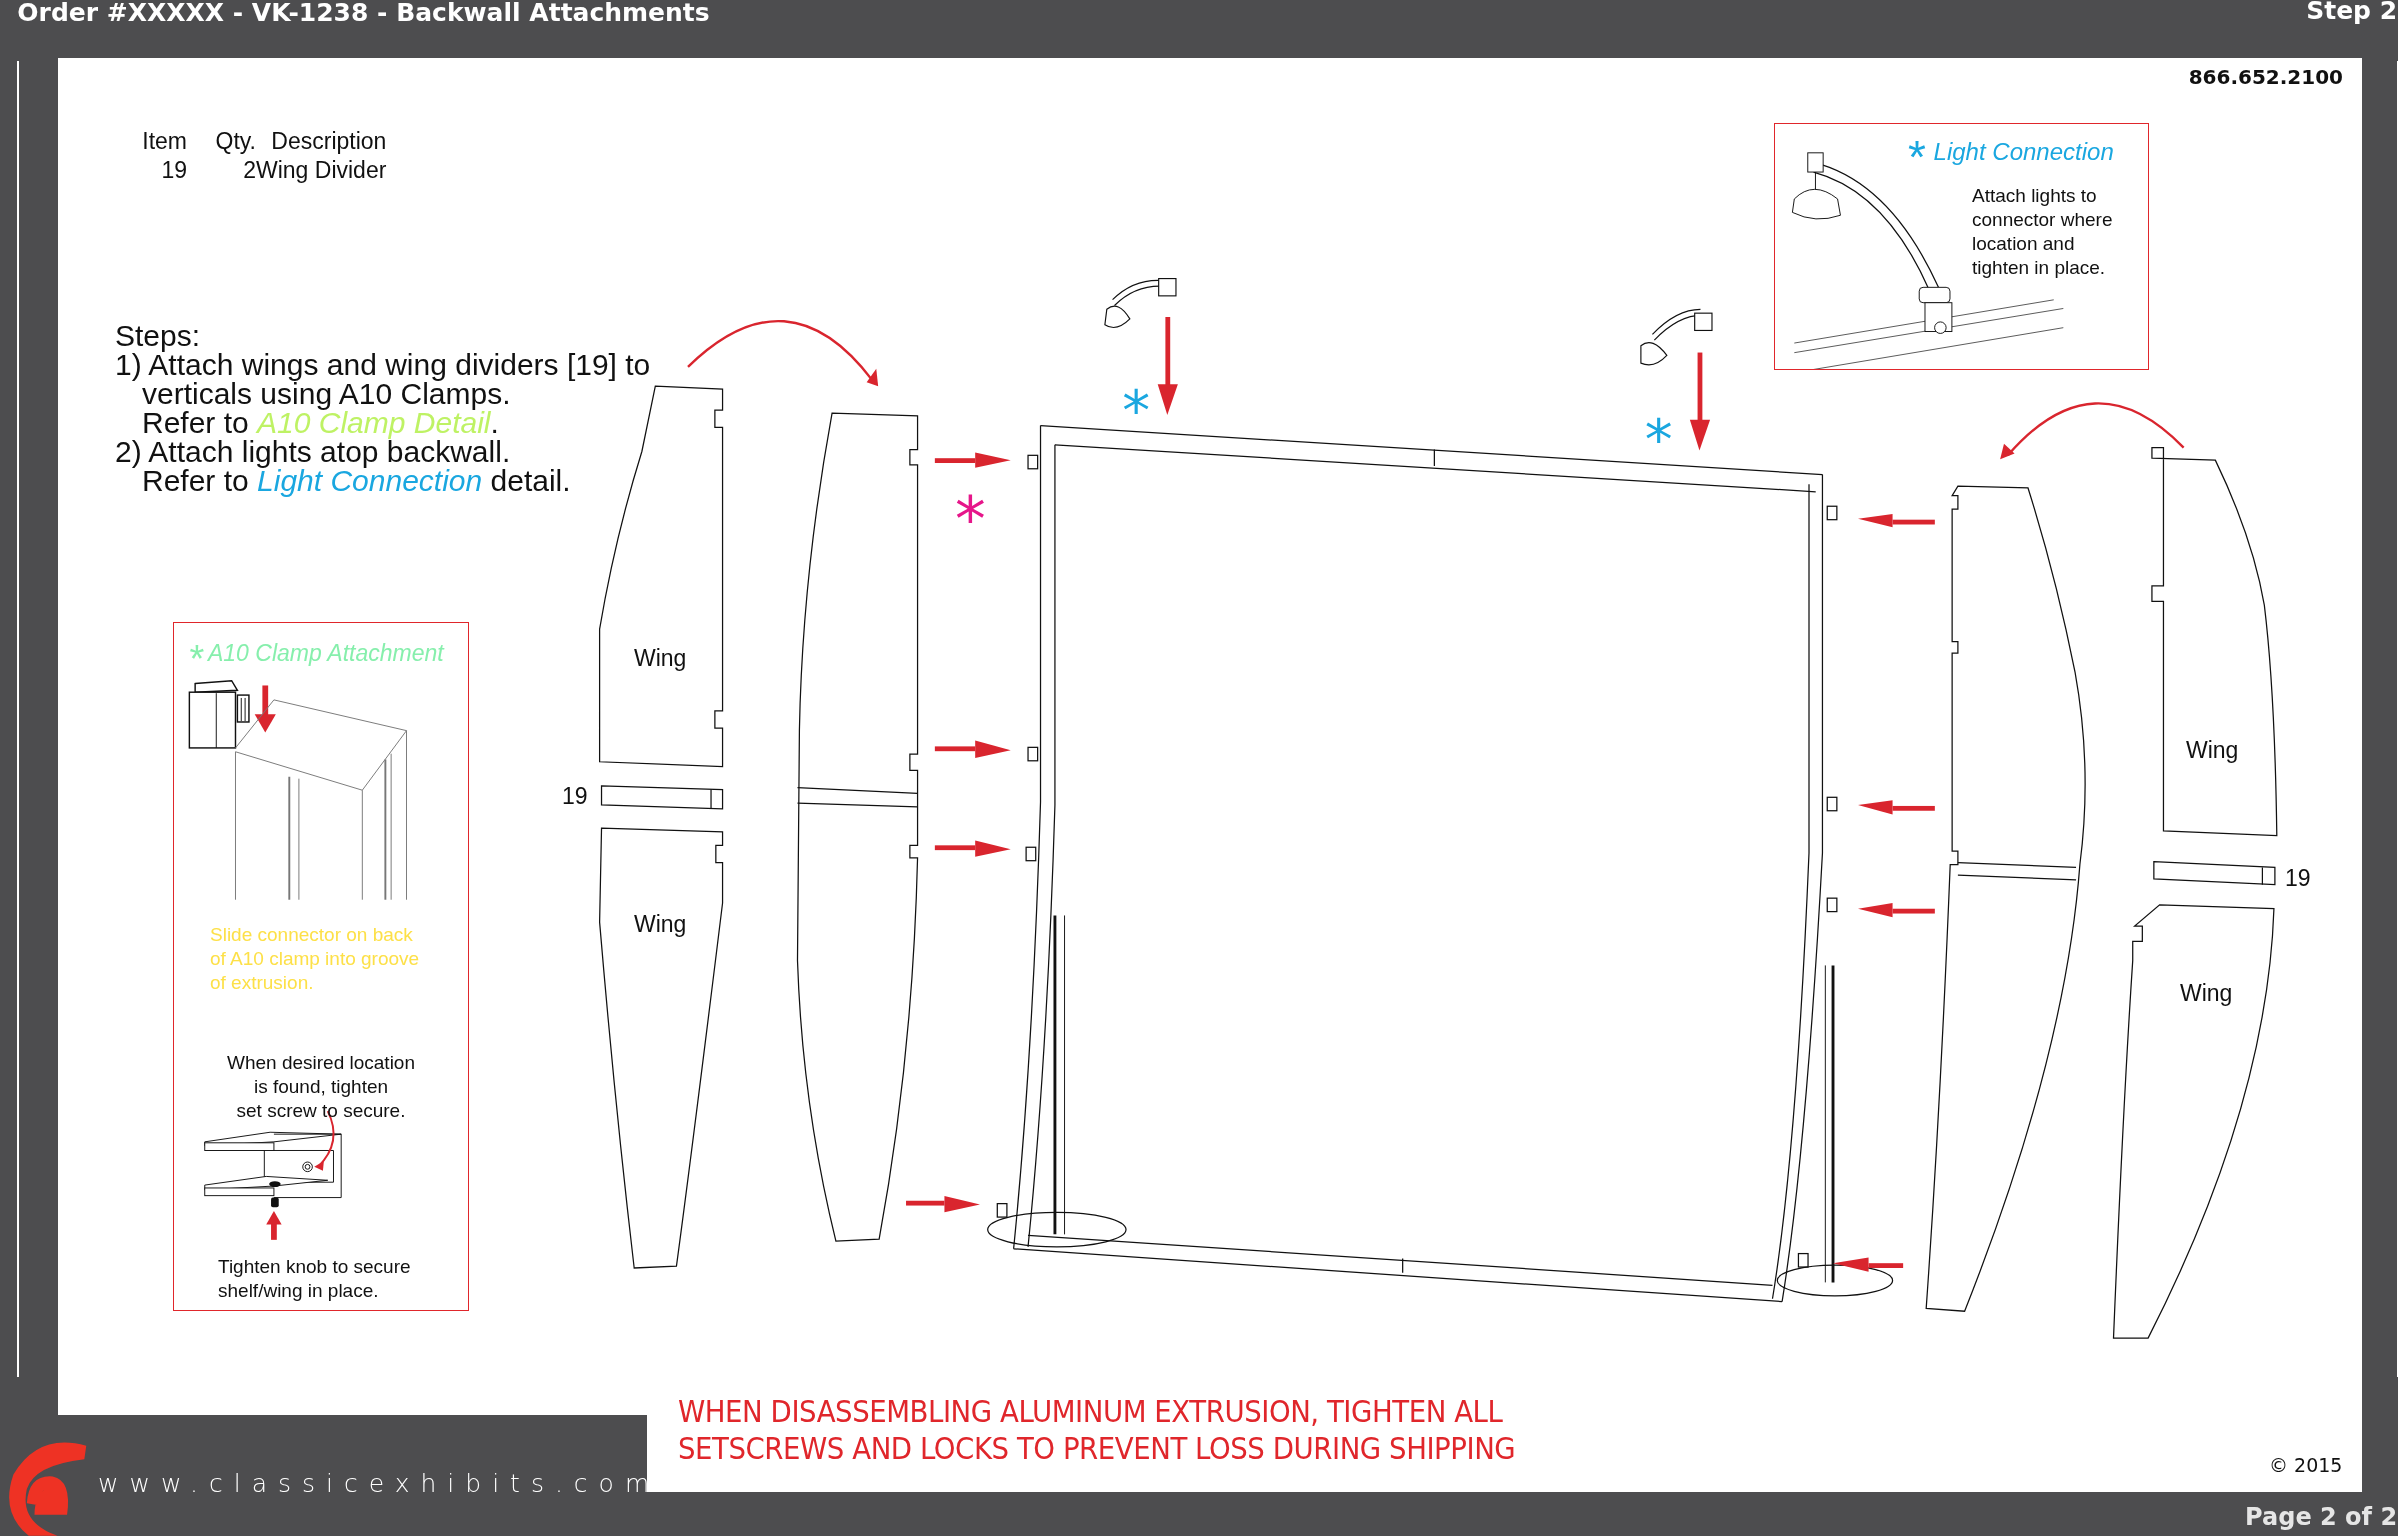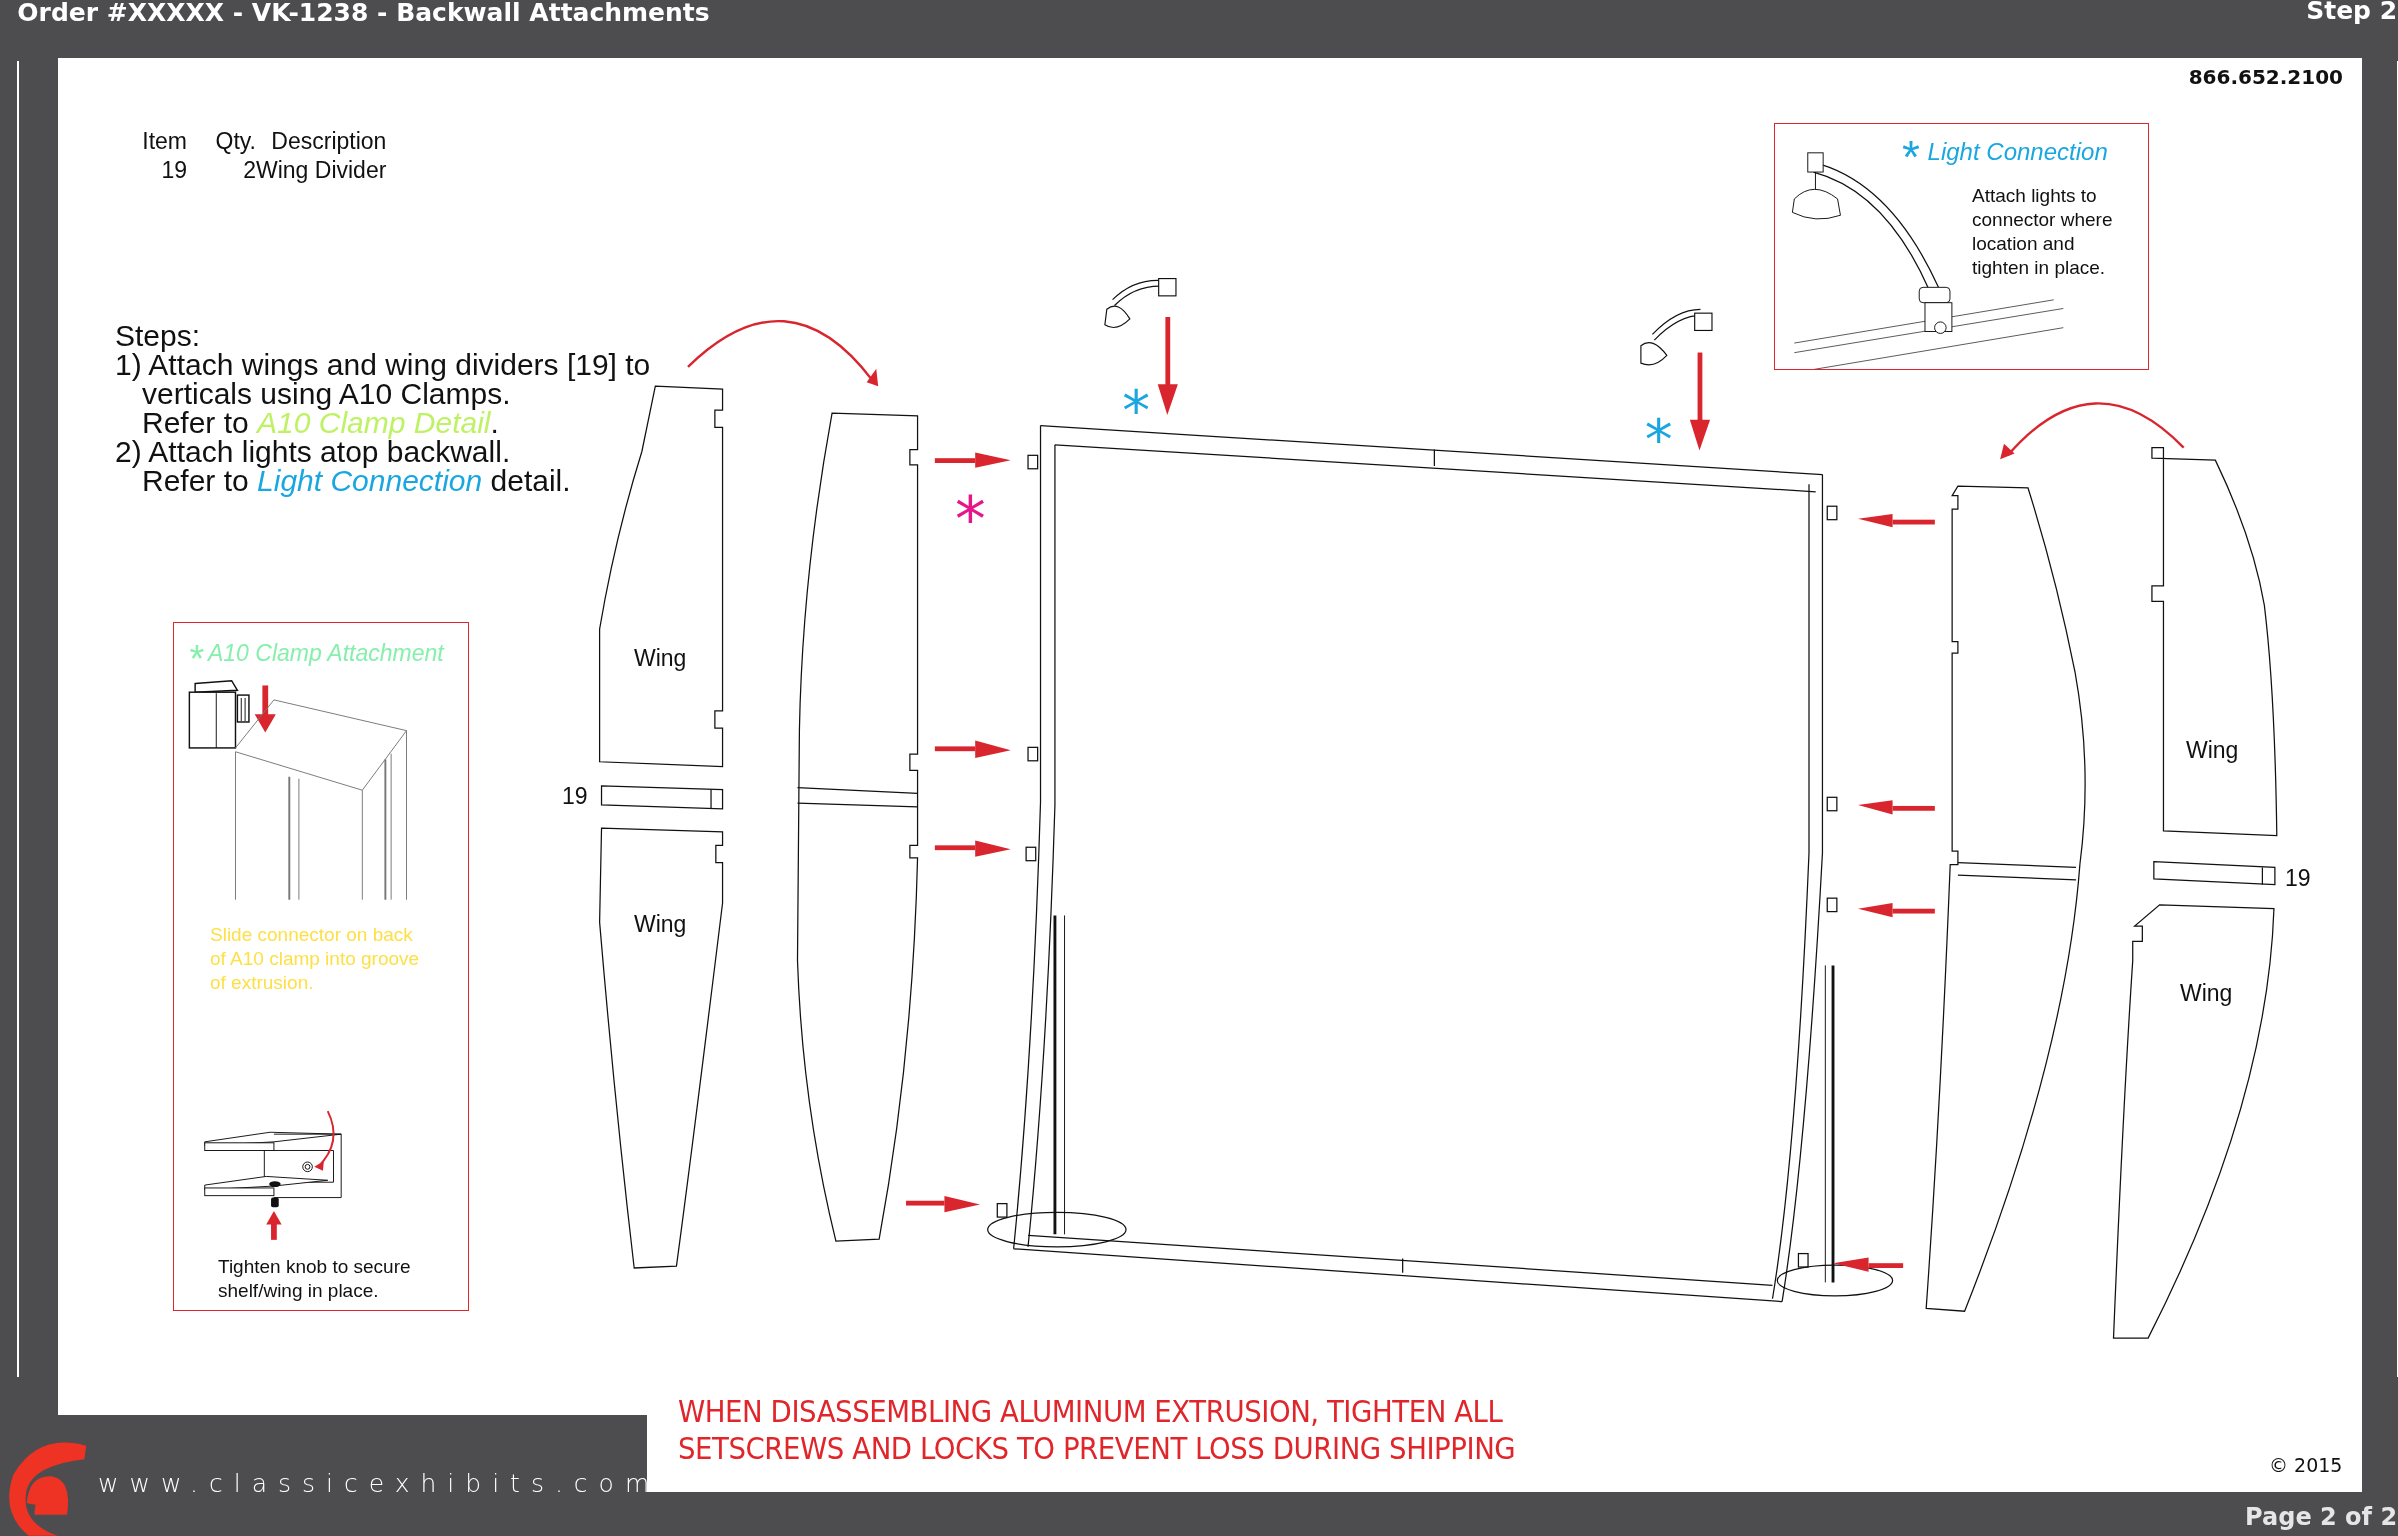--- a/index.html
+++ b/index.html
@@ -20,21 +20,21 @@
   .steps .indent { padding-left:27px; }
   .red-it { color:#bef264; font-style:italic; }
   .blue-it { color:#1aa7e0; font-style:italic; }
   .box-a10 { left:173px; top:622px; width:294px; height:687px; border:1.9px solid #e0262b; }
   .a10-title { left:15.4px; top:15.4px; color:#86efac; font-style:italic; font-size:23px; }
   .a10-title .ast { font-style:normal; font-size:38px; vertical-align:-11.5px; margin-right:3.8px; }
   .a10-txt1 { left:36px; top:300px; font-size:19px; line-height:24px; color:#fde047; }
   .a10-txt2 { left:0; width:294px; top:428px; font-size:19px; line-height:24px; color:#111; text-align:center; }
   .a10-txt3 { left:44px; top:632px; font-size:19px; line-height:24px; color:#111; }
   .box-light { left:1774px; top:123px; width:373px; height:245px; border:1.9px solid #e0262b; }
-  .light-title { left:127px; top:5.8px; color:#1aa7e0; font-style:italic; font-size:24px; }
+  .light-title { left:133px; top:5.8px; color:#1aa7e0; font-style:italic; font-size:24px; }
   .light-title .ast { font-style:normal; font-size:46px; vertical-align:-13.4px; margin-right:7.7px; }
   .light-txt { left:197px; top:60px; font-size:19px; line-height:24px; color:#111; }
   .warn { left:678px; top:1393px; color:#e0262b; font-family:"DejaVu Sans", sans-serif; font-size:30px; line-height:37px; letter-spacing:-0.5px; transform:scaleX(0.92); transform-origin:left top; }
   .copy { left:2269px; top:1454px; font-family:"DejaVu Sans", sans-serif; font-size:19px; color:#111; }
   .url { left:98px; top:1469px; color:#fff; font-family:"DejaVu Sans", sans-serif; font-size:25px; letter-spacing:11px; font-weight:300; }
   .logo { left:0; top:1436px; width:92px; height:100px; }
   .lbl { font-size:23px; color:#111; }
   .drawing { left:0; top:0; width:2399px; height:1536px; pointer-events:none; }
 </style>
 </head>
@@ -113,20 +113,25 @@
     <path d="M160 508 Q 176 540 150 566" fill="none" stroke="#d9252e" stroke-width="2"></path>
     <polygon points="146,566 156,560 155,570" fill="#d9252e"></polygon>
     <rect x="101" y="624" width="6" height="18" fill="#d9252e"></rect>
     <polygon points="96,626 112,626 104,612" fill="#d9252e"></polygon>
   </svg>
   <div class="abs a10-txt1">
     <div>Slide connector on back</div>
     <div>of A10 clamp into groove</div>
     <div>of extrusion.</div>
   </div>
+  <div class="abs a10-txt2">
+    <div>When desired location</div>
+    <div>is found, tighten</div>
+    <div>set screw to secure.</div>
+  </div>
   <div class="abs a10-txt3">
     <div>Tighten knob to secure</div>
     <div>shelf/wing in place.</div>
   </div>
 </div>
 
 <div class="abs box-light">
   <div class="abs light-title"><span class="ast">*</span><span>Light Connection</span></div>
   <svg class="abs" style="left:0;top:0" width="373" height="245" viewBox="0 0 388 255">
     <line x1="20" y1="228" x2="290" y2="183" stroke="#555"></line>

